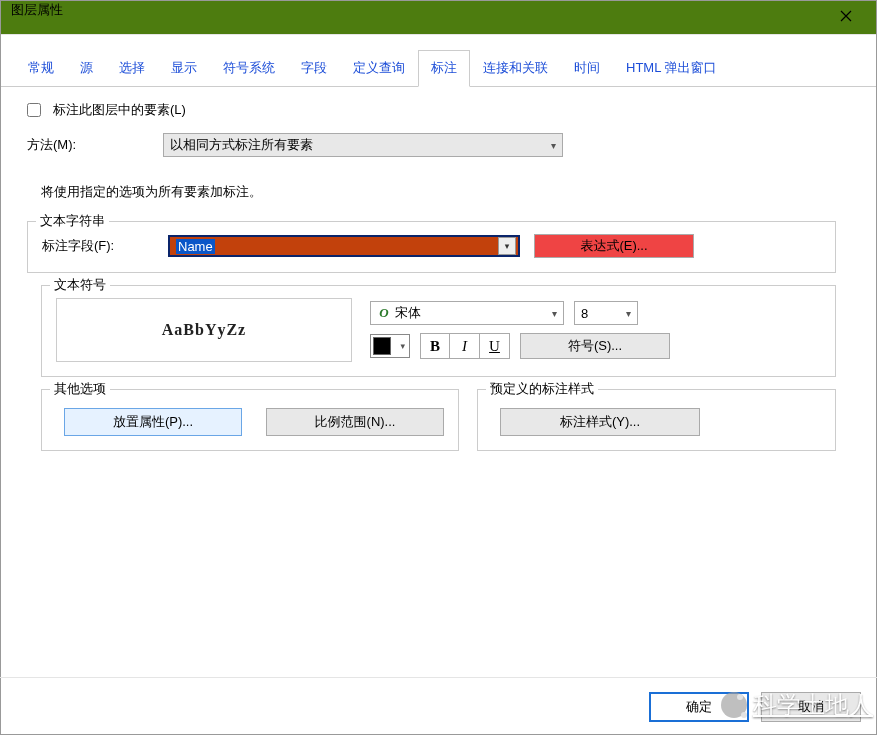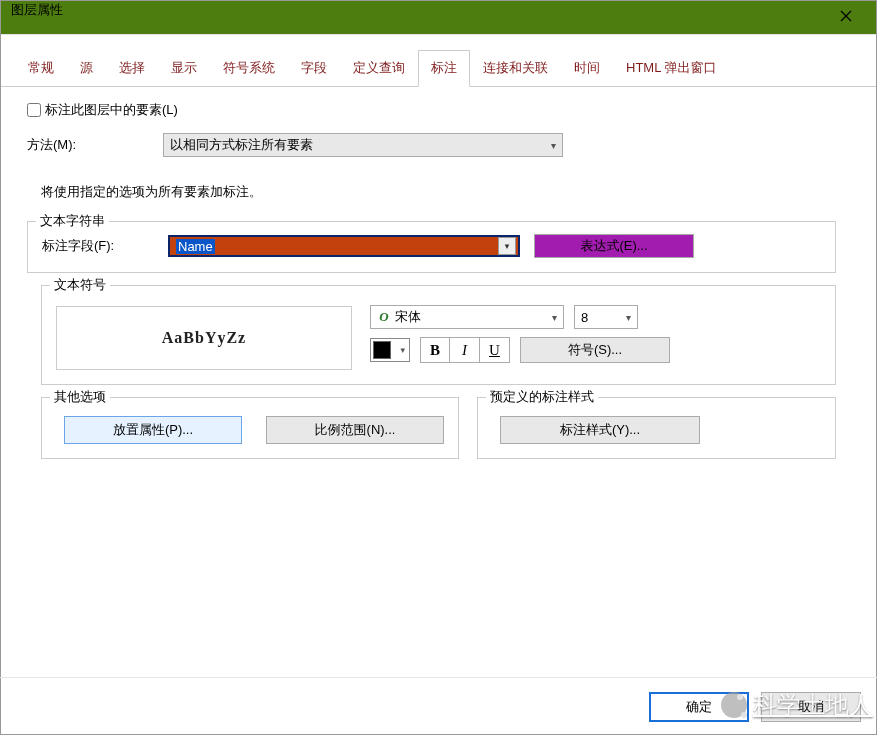--- a/index.html
+++ b/index.html
@@ -30,39 +30,39 @@
     .close-btn svg { width: 12px; height: 12px; }
     .tabbar {
       display: flex;
       border-bottom: 1px solid #ccc;
       padding: 0 14px;
       height: 38px;
       margin-top: 14px;
     }
     .tab {
       padding: 8px 12px 8px 12px;
-      color: #7f1d1d;
+      color: #1d4ed8;
       cursor: pointer;
       border: 1px solid transparent;
       border-bottom: none;
       position: relative;
       top: 1px;
       font-size: 13px;
       white-space: nowrap;
     }
     .tab.active {
       border: 1px solid #ccc;
       border-bottom: 1px solid #fff;
       background: #fff;
     }
     .content {
       padding: 14px 26px 10px 26px;
     }
     .checkbox-row {
-      display: flex; align-items: center; gap: 4px;
+      display: flex; align-items: center; gap: 12px;
       margin-bottom: 14px;
     }
     .checkbox-row input[type=checkbox] {
       width: 14px; height: 14px;
     }
     .method-row {
       display: flex; align-items: center;
       margin-bottom: 26px;
     }
     .method-label { width: 136px; }
@@ -103,38 +103,37 @@
       width: 18px; height: 18px;
       background: #eee;
       border: 1px solid #999;
       display: flex; align-items: center; justify-content: center;
       font-size: 9px; color: #333;
     }
     .expr-btn {
       margin-left: 14px;
       width: 160px; height: 24px;
       border: 1px solid #aaa;
-      background: #a21caf;
+      background: #ef4444;
       display: flex; align-items: center; justify-content: center;
       cursor: pointer;
     }
     .symbol-body {
       display: flex; gap: 18px;
       align-items: center;
     }
     .preview-box {
       width: 296px; height: 64px;
       border: 1px solid #ccc;
       display: flex; align-items: center; justify-content: center;
       font-family: "Times New Roman", serif;
       font-size: 16px;
       font-weight: bold;
       color: #222;
       letter-spacing: 1px;
-      margin-top: 8px;
     }
     .symbol-controls { display: flex; flex-direction: column; gap: 8px; }
     .sc-row1 { display: flex; gap: 10px; }
     .font-select {
       width: 194px; height: 24px;
       border: 1px solid #aaa;
       display: flex; align-items: center; justify-content: space-between;
       padding: 0 6px;
       background: #fff;
     }

